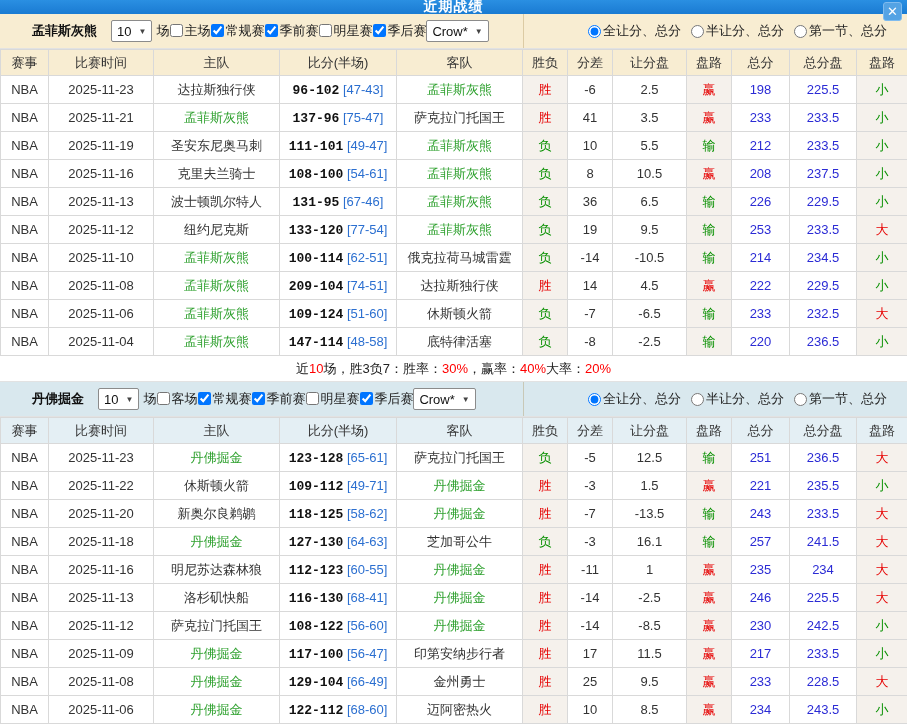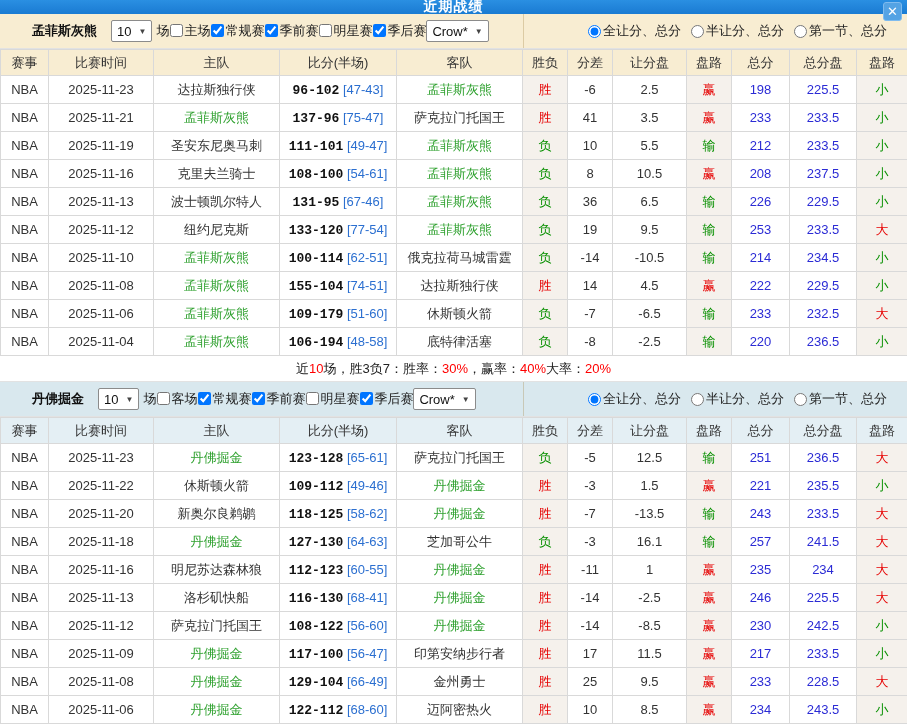--- a/index.html
+++ b/index.html
@@ -242,49 +242,49 @@
             <td>-10.5</td>
             <td class="shade green">输</td>
             <td class="num">214</td>
             <td class="num">234.5</td>
             <td class="shade green">小</td>
           </tr>
           <tr>
             <td>NBA</td>
             <td>2025-11-08</td>
             <td class="team-focus">孟菲斯灰熊</td>
-            <td><span class="score-main">155-104</span> <span class="score-half">[74-51]</span></td>
+            <td><span class="score-main">209-104</span> <span class="score-half">[74-51]</span></td>
             <td>达拉斯独行侠</td>
             <td class="shade red">胜</td>
             <td>14</td>
             <td>4.5</td>
             <td class="shade red">赢</td>
             <td class="num">222</td>
             <td class="num">229.5</td>
             <td class="shade green">小</td>
           </tr>
           <tr>
             <td>NBA</td>
             <td>2025-11-06</td>
             <td class="team-focus">孟菲斯灰熊</td>
-            <td><span class="score-main">109-179</span> <span class="score-half">[51-60]</span></td>
+            <td><span class="score-main">109-124</span> <span class="score-half">[51-60]</span></td>
             <td>休斯顿火箭</td>
             <td class="shade green">负</td>
             <td>-7</td>
             <td>-6.5</td>
             <td class="shade green">输</td>
             <td class="num">233</td>
             <td class="num">232.5</td>
             <td class="shade red">大</td>
           </tr>
           <tr>
             <td>NBA</td>
             <td>2025-11-04</td>
             <td class="team-focus">孟菲斯灰熊</td>
-            <td><span class="score-main">106-194</span> <span class="score-half">[48-58]</span></td>
+            <td><span class="score-main">147-114</span> <span class="score-half">[48-58]</span></td>
             <td>底特律活塞</td>
             <td class="shade green">负</td>
             <td>-8</td>
             <td>-2.5</td>
             <td class="shade green">输</td>
             <td class="num">220</td>
             <td class="num">236.5</td>
             <td class="shade green">小</td>
           </tr>
         </tbody>
@@ -389,21 +389,21 @@
             <td>12.5</td>
             <td class="shade green">输</td>
             <td class="num">251</td>
             <td class="num">236.5</td>
             <td class="shade red">大</td>
           </tr>
           <tr>
             <td>NBA</td>
             <td>2025-11-22</td>
             <td>休斯顿火箭</td>
-            <td><span class="score-main">109-112</span> <span class="score-half">[49-46]</span></td>
+            <td><span class="score-main">109-112</span> <span class="score-half">[49-71]</span></td>
             <td class="team-focus">丹佛掘金</td>
             <td class="shade red">胜</td>
             <td>-3</td>
             <td>1.5</td>
             <td class="shade red">赢</td>
             <td class="num">221</td>
             <td class="num">235.5</td>
             <td class="shade green">小</td>
           </tr>
           <tr>

